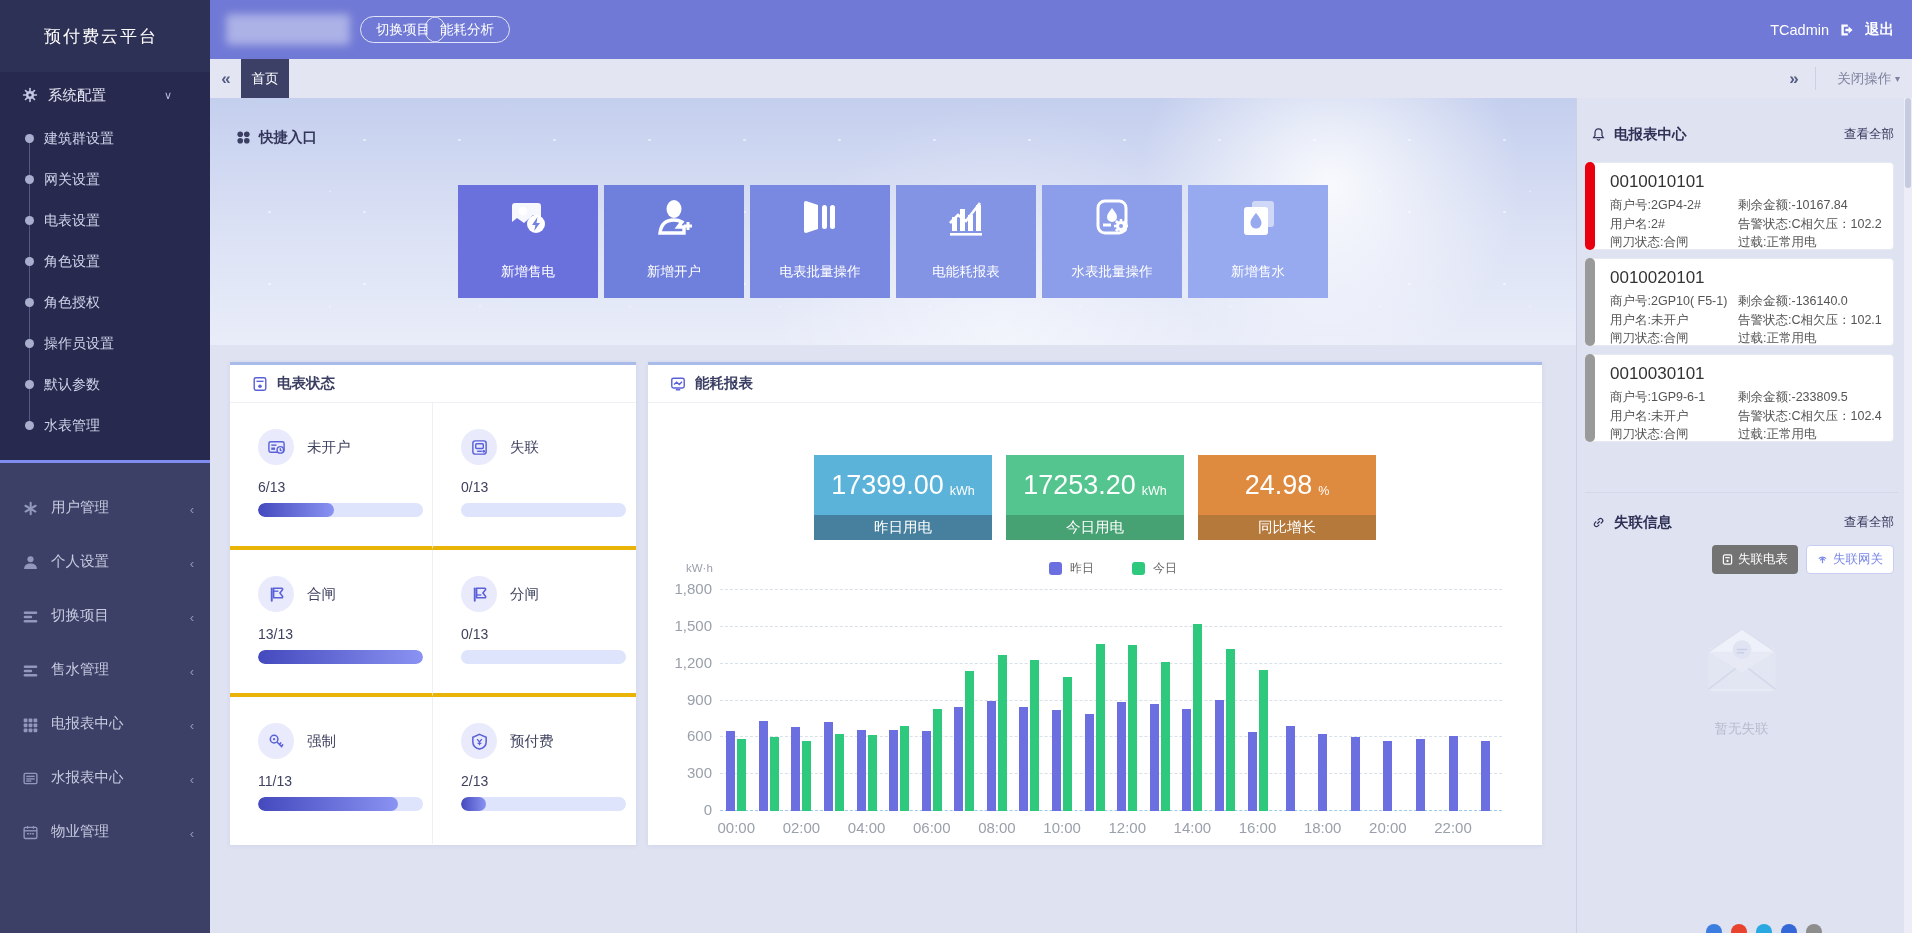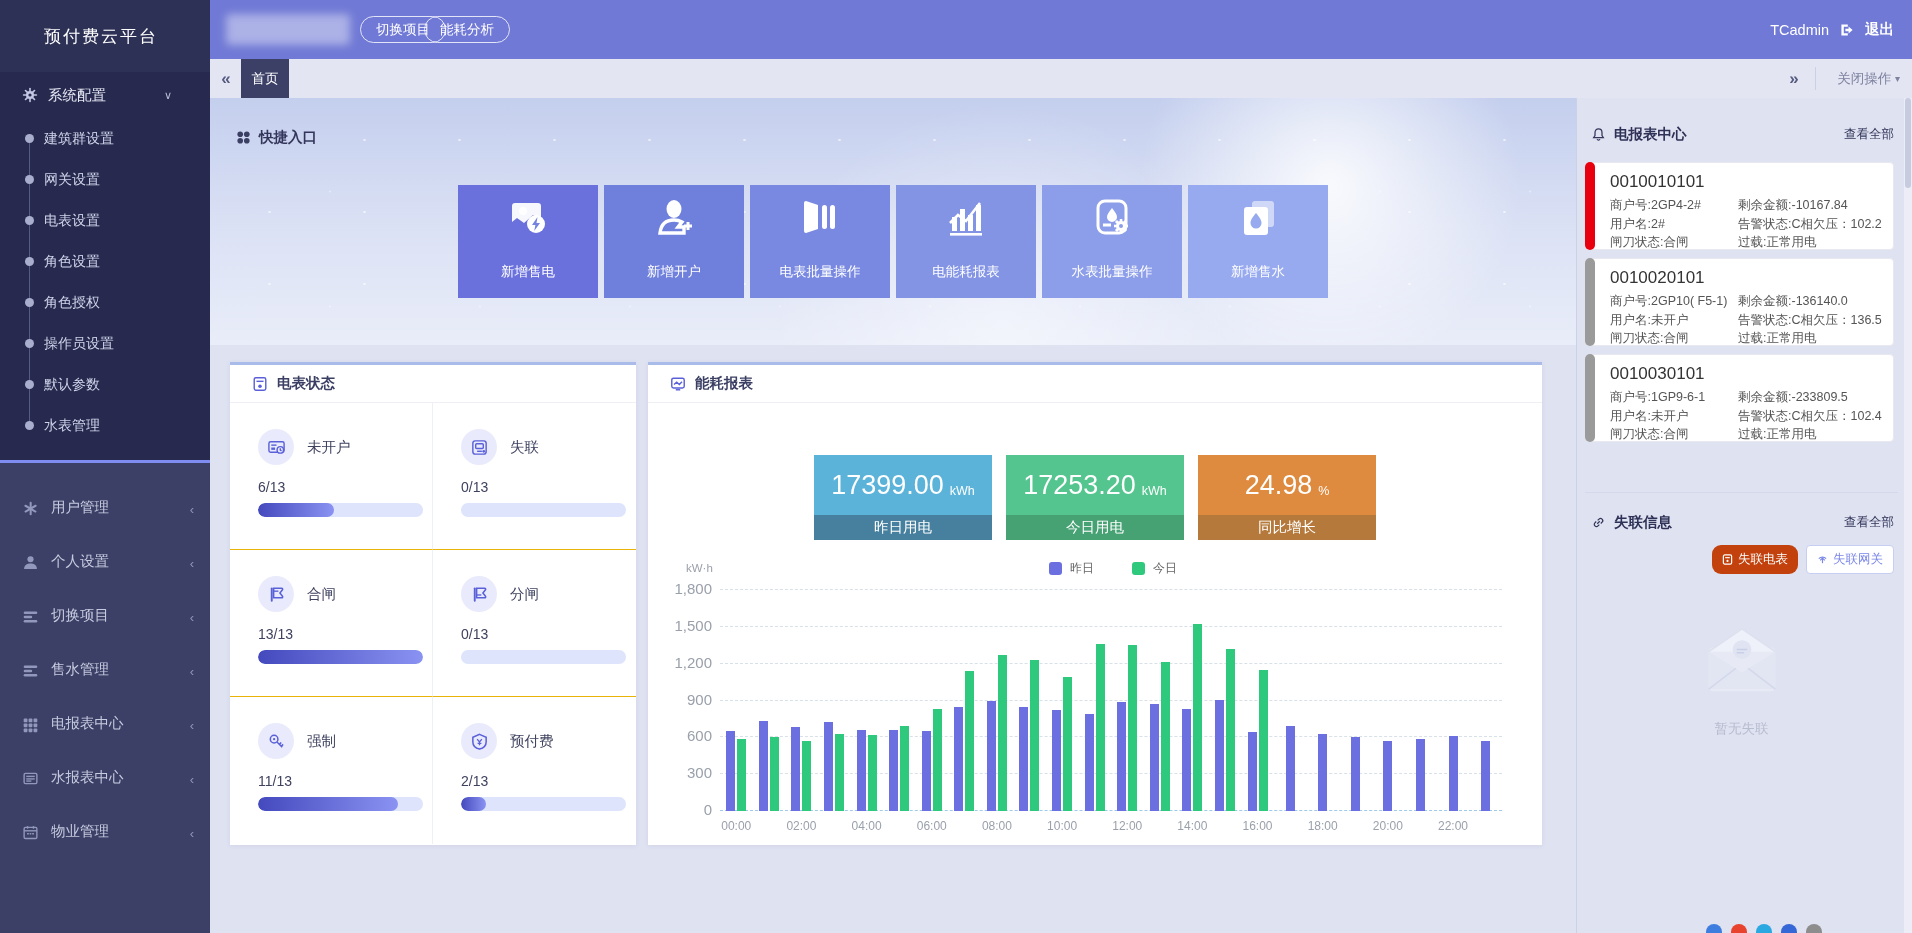--- a/index.html
+++ b/index.html
@@ -57,21 +57,21 @@
   .tile-inner { display:flex; flex-direction:column; align-items:center; gap:10px; }
 
   
   .panel { position:absolute; background:#fff; border-top:3px solid #a9bce9; box-shadow:0 1px 5px rgba(60,70,130,.08); }
   .panel-head { height:38px; border-bottom:1px solid #eef0f5; display:flex; align-items:center; padding-left:22px; gap:9px; }
   .panel-head .ptitle { font-size:14.5px; color:#3b3f63; font-weight:bold; }
   .meter-panel { left:20px; top:264px; width:406px; height:483px; }
   .energy-panel { left:438px; top:264px; width:894px; height:483px; }
 
   .mgrid { display:grid; grid-template-columns:1fr 1fr; grid-template-rows:repeat(3,147px); }
-  .cell { padding:26px 0 0 28px; border-bottom:1px solid #eab308; position:relative; }
+  .cell { padding:26px 0 0 28px; border-bottom:4px solid #eab308; position:relative; }
   .cell:nth-child(odd) { border-right:1px solid #eef0f5; }
   .cell:nth-child(5), .cell:nth-child(6) { border-bottom:none; }
   .cell .chead { display:flex; align-items:center; gap:13px; }
   .cell .icircle { width:36px; height:36px; border-radius:50%; background:#e9ebfc; display:flex; align-items:center; justify-content:center; }
   .cell .clabel { font-size:14.5px; color:#3f425f; }
   .cell .cval { margin-top:14px; font-size:14px; color:#3f425f; }
   .cell .track { margin-top:8px; width:165px; height:14px; border-radius:7px; background:#dde4fb; overflow:hidden; }
   .cell .fill { height:100%; border-radius:7px; background:linear-gradient(90deg,#4449bd,#8a93f2); }
 
   .stats-row { position:absolute; left:0; right:0; top:66px; display:flex; justify-content:center; gap:14px;margin-top:24px; }
@@ -86,36 +86,36 @@
   .legend { position:absolute; top:0; left:52%; transform:translateX(-50%); display:flex; gap:38px; }
   .legend .litem { display:flex; align-items:center; gap:8px; font-size:12px; color:#666; cursor:pointer; }
   .legend .sw { width:13px; height:13px; border-radius:3px; }
   .plot { position:absolute; left:72px; right:40px; top:30px; height:221px; }
   .gline { position:absolute; left:0; right:0; border-top:1px dashed #d8e0e8; }
   .gline.base { border-top:1px dashed #9ecbe9; }
   .ylab { position:absolute; width:58px; text-align:right; font-size:15px; color:#9aa0ab; }
   .bars { position:absolute; left:0; right:0; top:0; bottom:0; display:flex; }
   .bgroup { flex:1; display:flex; align-items:flex-end; justify-content:center; gap:2px; position:relative; }
   .bar { width:9px; }
-  .xlab { position:absolute; top:calc(100% + 8px); left:50%; transform:translateX(-50%); font-size:12px; color:#9aa0ab; white-space:nowrap; }
+  .xlab { position:absolute; top:calc(100% + 8px); left:50%; transform:translateX(-50%); font-size:15px; color:#9aa0ab; white-space:nowrap; }
 
   
   .rightcol { position:absolute; left:1366px; top:0; width:330px; bottom:0; border-left:1px solid #ccd1e7; }
   .rsec-head { position:absolute; left:14px; right:12px; display:flex; align-items:center; gap:8px; }
   .rsec-head .rtitle { font-size:14.5px; color:#2f3156; font-weight:bold; }
   .rsec-head .viewall { margin-left:auto; font-size:12.5px; color:#33365a; cursor:pointer; }
   .acards { position:absolute; left:8px; right:12px; top:64px; }
   .acard { position:relative; background:#fff; border:1px solid #e7e8f0; border-radius:4px; height:88px; margin-bottom:8px; padding:9px 8px 8px 24px; cursor:pointer; }
   .acard .stripe { position:absolute; left:-1px; top:-1px; bottom:-1px; width:10px; border-radius:5px; }
   .acard .aid { font-size:17px; color:#333; }
   .acard .afields { margin-top:4px; display:grid; grid-template-columns:128px 1fr; font-size:12.5px; color:#555; line-height:18.5px; }
   .rdivider { position:absolute; left:8px; right:8px; top:394px; height:1px; background:#d4d8ea; }
   .obuttons { position:absolute; right:12px; top:447px; display:flex; gap:8px; }
   .obtn { display:flex; align-items:center; gap:5px; font-size:12.5px; border-radius:4px; padding:5px 10px; cursor:pointer; }
-  .obtn.filled { background:#c2410c; color:#fff;border-radius:9px; }
+  .obtn.filled { background:#737373; color:#fff; }
   .obtn.outline { background:#fff; color:#7b87e8; border:1px solid #c7cef2; }
   .empty-state { position:absolute; left:0; right:0; top:520px; text-align:center; }
   .empty-state .etext { margin-top:14px; font-size:13.5px; color:#b7bccf; }
 
   .floating-icons { position:absolute; right:90px; bottom:-7px; display:flex; gap:9px; }
   .ficon { width:16px; height:16px; border-radius:50%; }
 
   .scrollbar { position:absolute; right:0; top:0; bottom:0; width:8px; background:#ecedf6; }
   .scrollbar .thumb { position:absolute; top:0; left:1px; width:6px; height:90px; border-radius:3px; background:#c6cbe0; }
 </style>
@@ -694,21 +694,21 @@
               <div>过载:正常用电</div>
             </div>
           </div>
           <div class="acard">
             <div class="stripe" style="background: rgb(154, 154, 154);"></div>
             <div class="aid">0010020101</div>
             <div class="afields">
               <div>商户号:2GP10( F5-1)</div>
               <div>剩余金额:-136140.0</div>
               <div>用户名:未开户</div>
-              <div>告警状态:C相欠压：136.5</div>
+              <div>告警状态:C相欠压：102.1</div>
               <div>闸刀状态:合闸</div>
               <div>过载:正常用电</div>
             </div>
           </div>
           <div class="acard">
             <div class="stripe" style="background: rgb(154, 154, 154);"></div>
             <div class="aid">0010030101</div>
             <div class="afields">
               <div>商户号:1GP9-6-1</div>
               <div>剩余金额:-233809.5</div>

